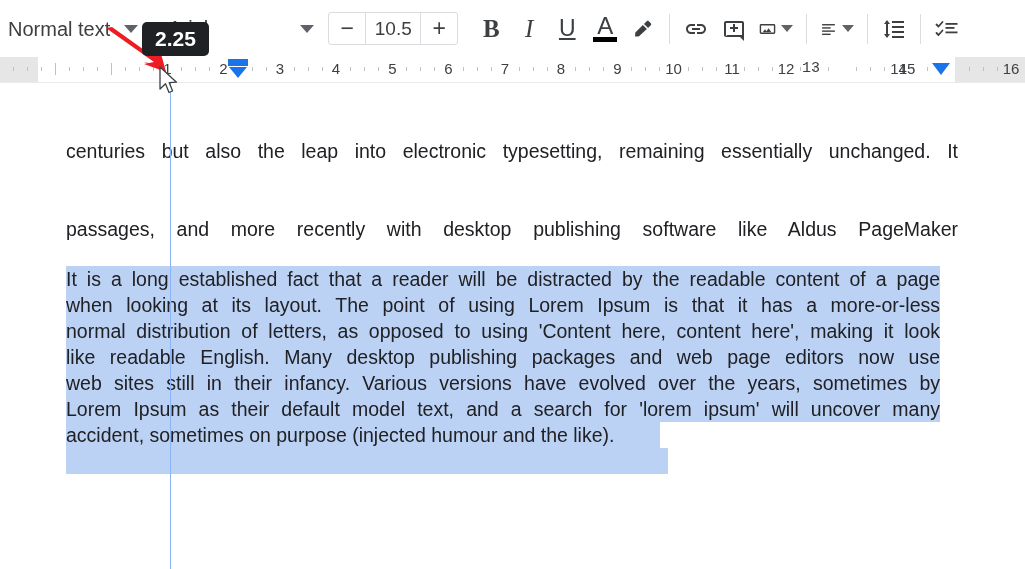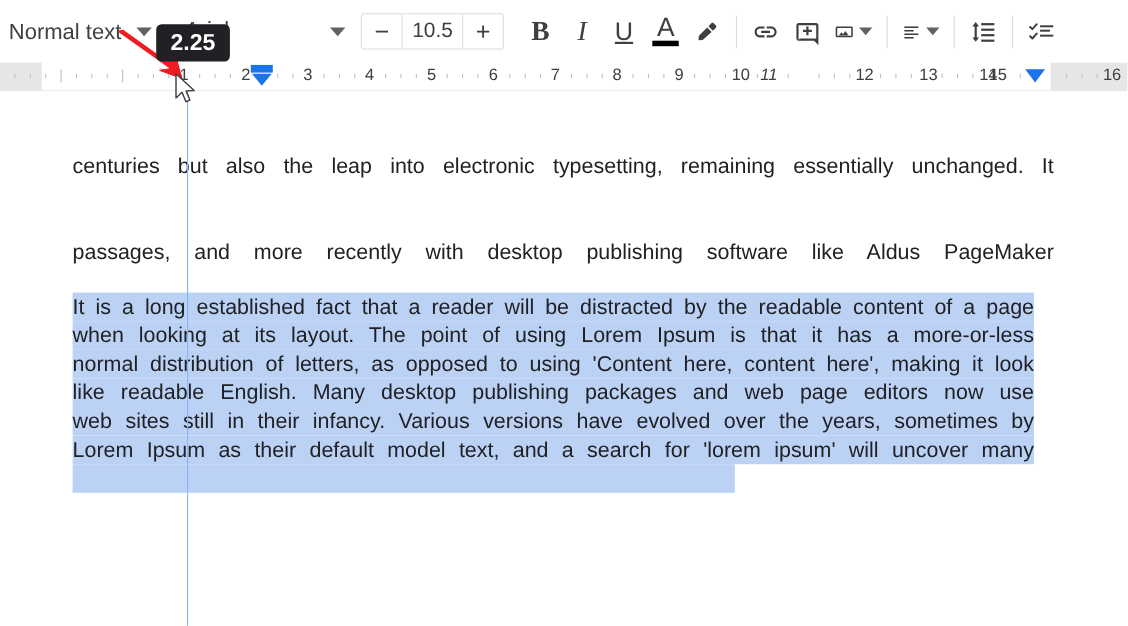--- a/index.html
+++ b/index.html
@@ -394,23 +394,23 @@
         <div class="ruler-num" style="left: 167.3px;">1</div>
         <div class="ruler-num" style="left: 223.5px;">2</div>
         <div class="ruler-num" style="left: 279.8px;">3</div>
         <div class="ruler-num" style="left: 336px;">4</div>
         <div class="ruler-num" style="left: 392.3px;">5</div>
         <div class="ruler-num" style="left: 448.5px;">6</div>
         <div class="ruler-num" style="left: 504.8px;">7</div>
         <div class="ruler-num" style="left: 561px;">8</div>
         <div class="ruler-num" style="left: 617.3px;">9</div>
         <div class="ruler-num" style="left: 673.5px;">10</div>
-        <div class="ruler-num" style="left: 699px; font-style: italic;">11</div>
+        <div class="ruler-num" style="left: 732px;">11</div>
         <div class="ruler-num" style="left: 786px;">12</div>
-        <div class="ruler-num" style="left: 844px;">13</div>
+        <div class="ruler-num" style="left: 811px; font-family: Liberation Mono, monospace;">13</div>
         <div class="ruler-num" style="left: 898.5px;">14</div>
         <div class="ruler-num" style="left: 907px;">15</div>
         <div class="ruler-num" style="left: 1011px;">16</div>
       </div>
     <div class="indent-left" id="indent-left" style="left: 237.6px;">
       <span class="bar"></span>
       <span class="tri"></span>
     </div>
     <div class="indent-right" id="indent-right" style="left: 932.3px;"></div>
   </div>
@@ -425,20 +425,21 @@
     </div>
 
 
     <div class="sel-block">
       <span class="sel-line">It is a long established fact that a reader will be distracted by the readable content of a page</span>
       <span class="sel-line">when  looking  at  its  layout.  The  point  of  using  Lorem  Ipsum  is  that  it  has  a  more-or-less</span>
       <span class="sel-line">normal distribution of letters, as opposed to using 'Content here, content here', making it look</span>
       <span class="sel-line">like  readable  English.  Many  desktop  publishing  packages  and  web  page  editors  now  use</span>
       <span class="sel-line">web  sites  still  in  their  infancy.  Various  versions  have  evolved  over  the  years,  sometimes  by</span>
       <span class="sel-line">Lorem  Ipsum  as  their  default  model  text,  and  a  search  for  'lorem  ipsum'  will  uncover  many</span>
+      <span class="sel-line last">accident, sometimes on purpose (injected humour and the like).</span>
       <span class="sel-empty"></span>
     </div>
 
   </div>
 
   <div class="red-arrow">
     <svg width="72" height="48" viewBox="0 0 72 48">
       <path d="M2 2 L50 36 L40 38 L62 46 L56 24 L50 31 L8 1 Z" fill="#ee1c24"></path>
       <path d="M4 3 L58 40 L40 36 L62 46 L54 22 L48 30 Z" fill="#ee1c24"></path>
     </svg>

